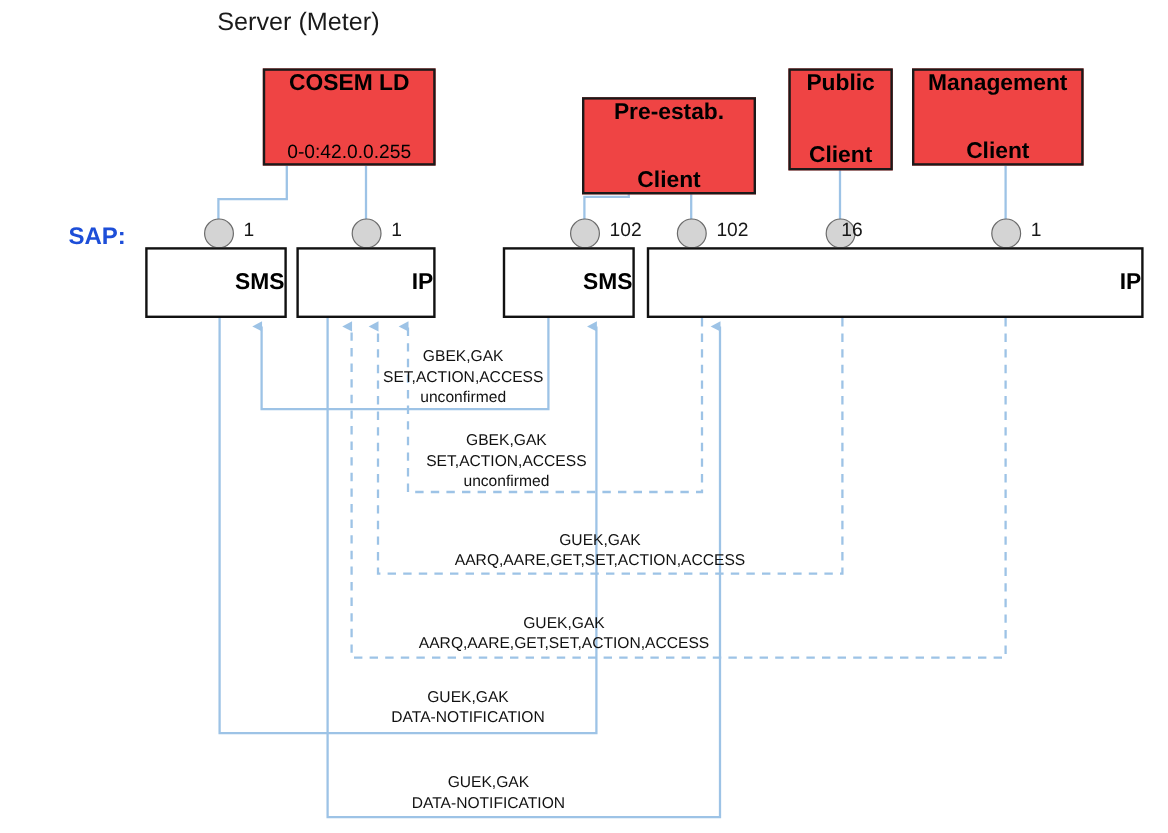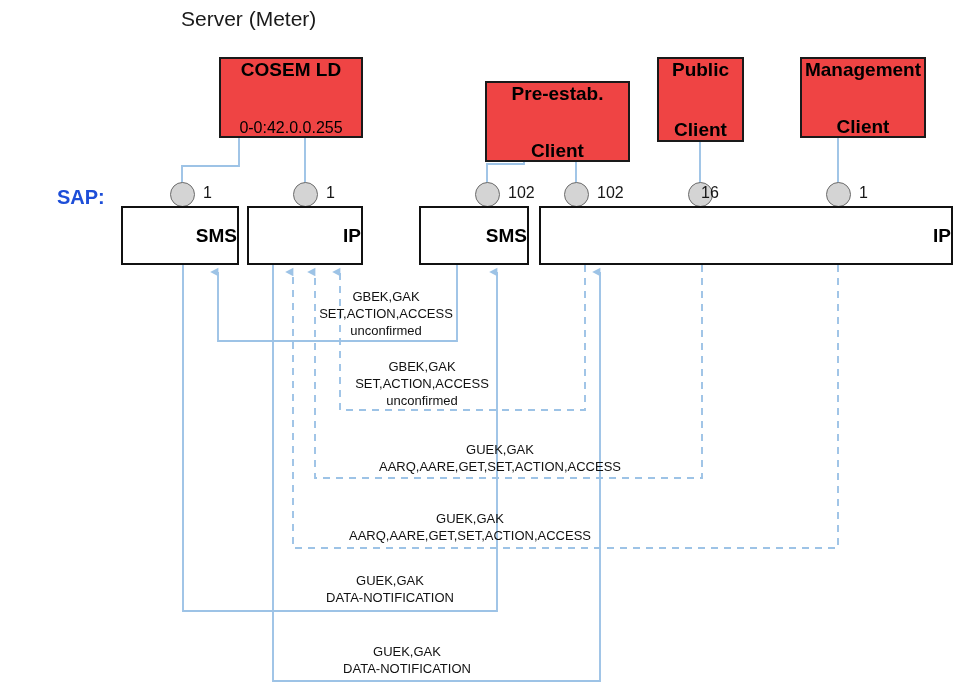--- a/index.html
+++ b/index.html
@@ -89,21 +89,21 @@
   <div class="node-box" style="left:485px;top:57px;width:145px;height:81px;margin-top:24px;">
     <div class="nb-title">Pre-estab.</div>
     <div class="nb-title">Client</div>
   </div>
 
   <div class="node-box" style="left:657px;top:57px;width:87px;height:85px;">
     <div class="nb-title">Public</div>
     <div class="nb-title">Client</div>
   </div>
 
-  <div class="node-box" style="left:800px;top:57px;width:126px;height:81px;">
+  <div class="node-box" style="left:760px;top:57px;width:143px;height:81px;">
     <div class="nb-title">Management</div>
     <div class="nb-title">Client</div>
   </div>
 
   <div class="sap-label" style="left:57px;top:186px;">SAP:</div>
 
   <div class="sap-dot" style="left:170px;top:182px;"></div>
   <div class="sap-num" style="left:203px;top:184px;">1</div>
 
   <div class="sap-dot" style="left:293px;top:182px;"></div>

